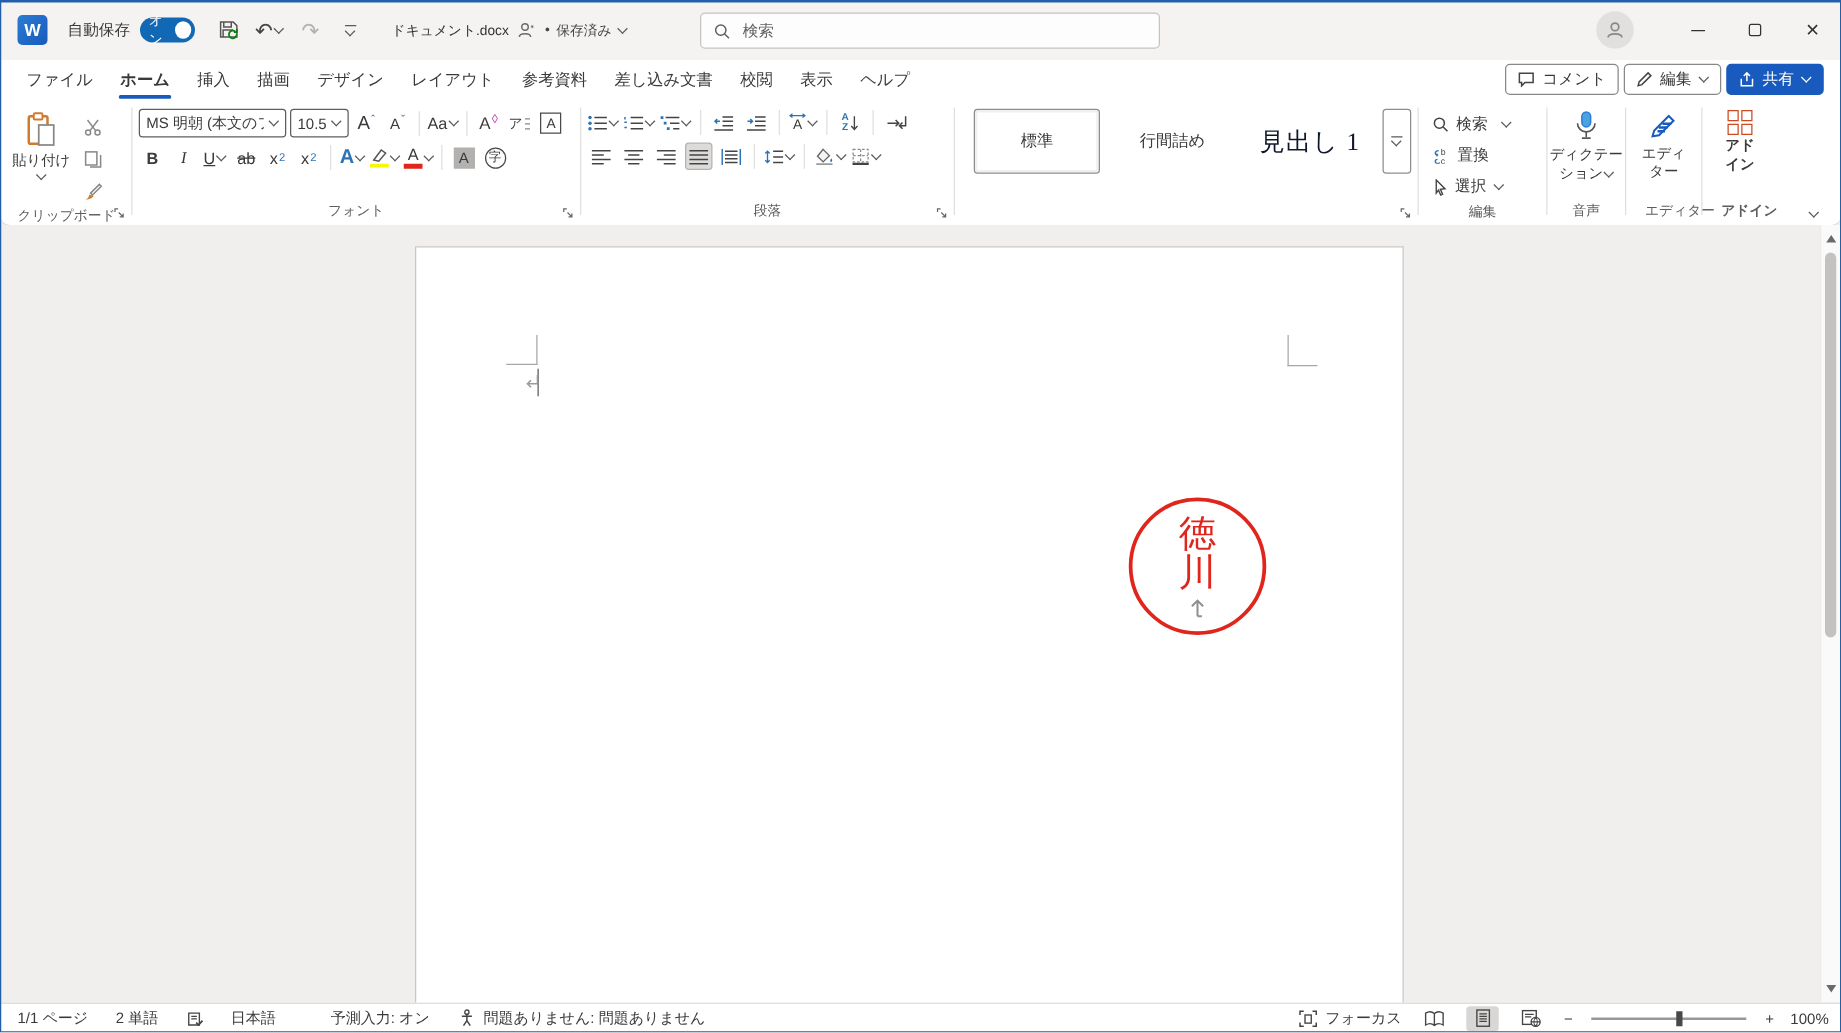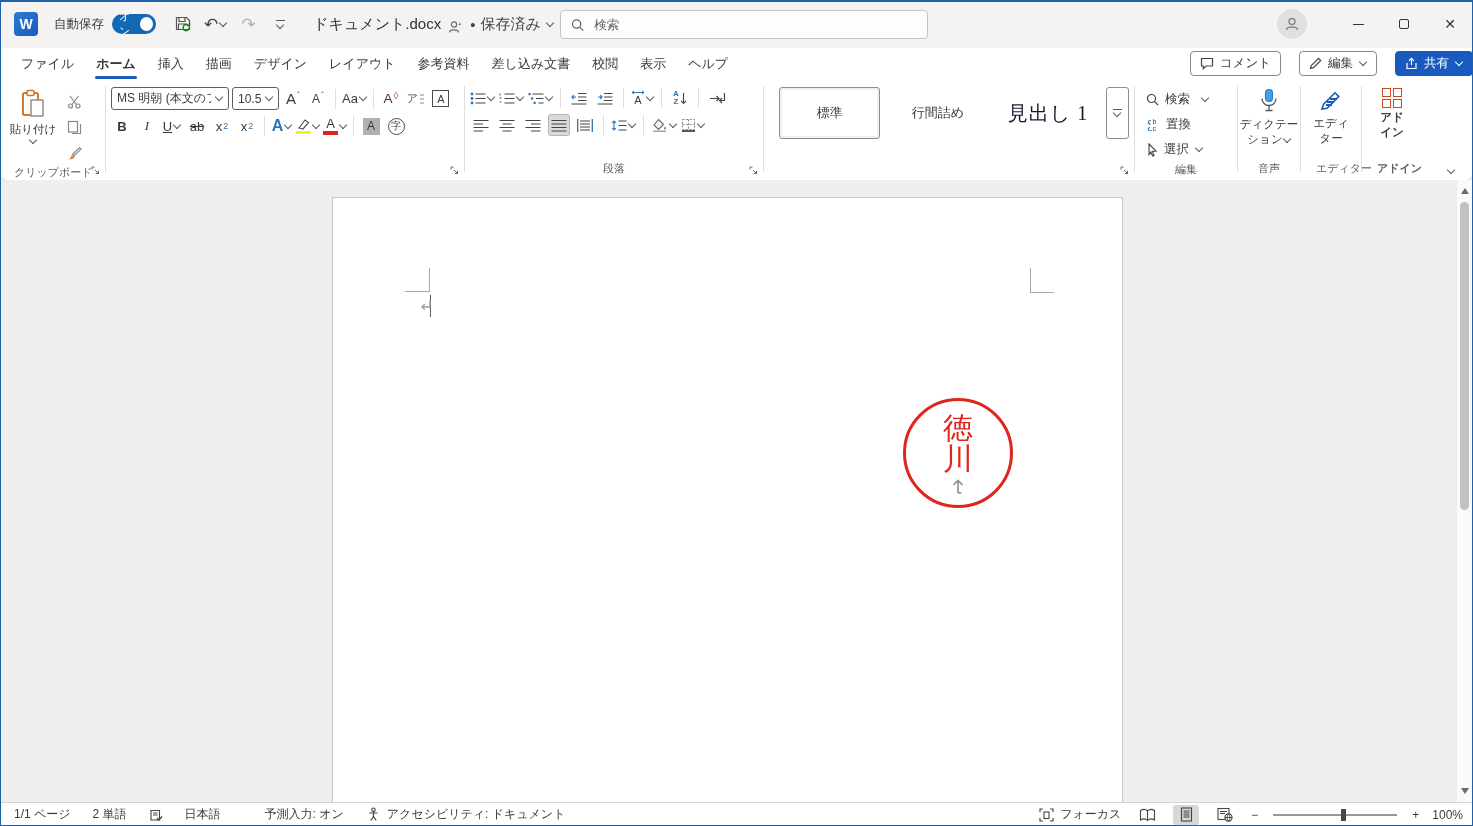--- a/index.html
+++ b/index.html
@@ -23,37 +23,37 @@
   
   .titlebar { height:48px; background:#f4f3f2; display:flex; align-items:center; padding-left:14px; position:relative; }
   .wlogo { width:24px; height:24px; border-radius:4px; background:linear-gradient(135deg,#2b7cd3,#185abd); color:#fff; font-weight:bold; font-size:14px; display:flex; align-items:center; justify-content:center; margin-right:16px; }
   .autosave { display:flex; align-items:center; gap:8px; font-size:12.5px; }
   .toggle { width:44px; height:20px; border-radius:10px; background:#1168b5; display:flex; align-items:center; justify-content:space-between; padding:0 3px 0 7px; }
   .toggle .t-label { color:#fff; font-size:11px; }
   .toggle .knob { width:14px; height:14px; background:#fff; border-radius:50%; }
   .qat { display:flex; align-items:center; gap:10px; margin-left:16px; }
   .qat .glyph { font-size:17px; color:#444; line-height:1; }
   .qat .disabled { color:#b3b1af; }
-  .doc-title { margin-left:22px; display:flex; align-items:flex-end; gap:7px; font-size:15px; color:#333; }
+  .doc-title { margin-left:22px; display:flex; align-items:center; gap:7px; font-size:11px; color:#333; }
   .saved { display:flex; align-items:center; gap:5px; color:#444; }
   .searchbox { position:absolute; left:560px; top:10px; width:368px; height:29px; background:#fdfdfd; border:1px solid #c6c4c2; border-radius:4px; display:flex; align-items:center; padding:0 10px; gap:8px; }
   .searchbox input { border:none; outline:none; background:transparent; font-size:12.5px; width:100%; font-family:inherit; color:#333; }
   .searchbox input::placeholder { color:#616161; }
   .tb-right { position:absolute; right:0; top:2px; height:44px; display:flex; align-items:center; }
   .avatar { width:30px; height:30px; border-radius:50%; background:#e2e0de; display:flex; align-items:center; justify-content:center; margin-right:28px; }
   .wctl { width:46px; height:44px; display:flex; align-items:center; justify-content:center; font-size:14px; color:#333; }
   .ic-min { width:11px; height:0; border-top:1.4px solid #333; display:inline-block; }
   .ic-max { width:10px; height:10px; border:1.4px solid #333; border-radius:2px; display:inline-block; }
 
   
   .tabs { height:32px; background:#fff; display:flex; align-items:center; padding-left:10px; position:relative; }
   .tab { padding:0 11px; height:100%; display:flex; align-items:center; font-size:13px; color:#3b3a39; position:relative; white-space:nowrap; }
   .tab.active { font-weight:bold; }
   .tab.active::after { content:""; position:absolute; left:10px; right:10px; bottom:1px; height:3px; border-radius:2px; background:#185abd; }
-  .tabs-right { position:absolute; right:0; top:3px; display:flex; gap:18px; }
+  .tabs-right { position:absolute; right:14px; top:3px; display:flex; gap:4px; }
   .pill-btn { height:25px; border:1px solid #8a8886; border-radius:4px; background:#fff; display:flex; align-items:center; gap:6px; padding:0 9px; font-size:12.5px; }
   .pill-btn.primary { background:#185abd; border-color:#185abd; color:#fff; }
 
   
   .ribbon { height:100px; background:#fff; display:flex; border-radius:0 0 8px 8px; box-shadow:0 1px 0 #dddcdb; position:relative; }
   .group { position:relative; display:flex; flex-direction:column; padding:7px 4px 1px 4px; flex:none; }
   .g-body { display:flex; flex:1; }
   .g-label { font-size:11px; color:#605e5c; text-align:center; padding:0 10px 3px 10px; margin-top:auto; white-space:nowrap; }
   .launcher { position:absolute; right:4px; bottom:5px; }
   .col { display:flex; flex-direction:column; }
@@ -348,20 +348,21 @@
         </span>
         <span class="msep"></span>
         <span class="sb">
             <span class="shadeA">A</span>
           </span>
         <span class="sb">
             <span class="circchar">字</span>
           </span>
       </div>
     </div>
+    <div class="g-label">フォント</div>
     <span class="launcher">
       <svg width="9" height="9" viewBox="0 0 9 9">
           <path d="M1 3.5V1h2.5M4 4l3.5 3.5M7.5 4.8V7.5H4.8" fill="none" stroke="#666" stroke-width="1"></path>
         </svg>
     </span>
   </div>
   <div class="sep-v"></div>
 
   <div class="group" style="width:296px;">
     <div class="col" style="gap:5px;">
@@ -625,21 +626,21 @@
       <path d="M8 10l1.8 2L13 8.5" fill="none" stroke="#444" stroke-width="1.4"></path>
     </svg>
   </span>
   <span class="s-item">日本語</span>
   <span class="s-item" style="margin-left:22px;">予測入力: オン</span>
   <span class="s-item">
     <svg width="15" height="15" viewBox="0 0 15 15">
       <circle cx="7.5" cy="2.7" r="1.7" fill="none" stroke="#444" stroke-width="1.1"></circle>
       <path d="M7.5 5v4.5M3.5 6h8M7.5 9.5L4.8 13.5M7.5 9.5l2.7 4" fill="none" stroke="#444" stroke-width="1.2"></path>
     </svg>
-    <span>アクセシビリティ: ドキュメント</span>
+    <span>問題ありません: 問題ありません</span>
   </span>
 
   <span class="s-right">
     <span class="s-item">
       <svg width="15" height="14" viewBox="0 0 15 14">
         <path d="M1 4V1h3M11 1h3v3M14 10v3h-3M4 13H1v-3" fill="none" stroke="#444" stroke-width="1.2"></path>
         <rect x="5" y="4" width="5" height="6.5" fill="none" stroke="#444" stroke-width="1.1"></rect>
       </svg>
       <span>フォーカス</span>
     </span>

